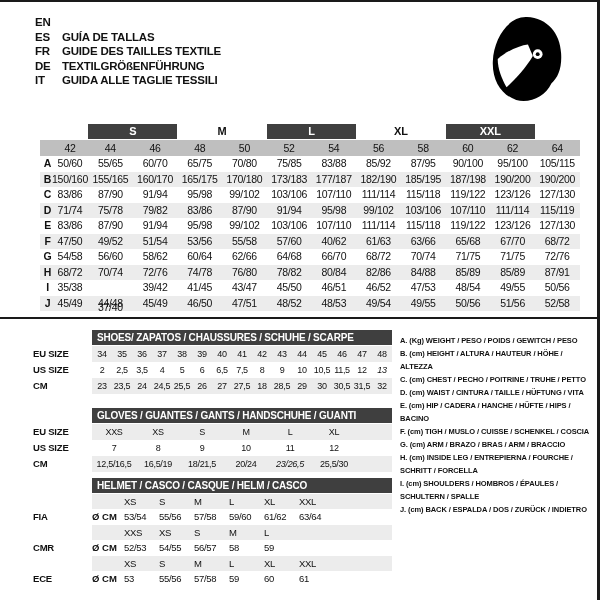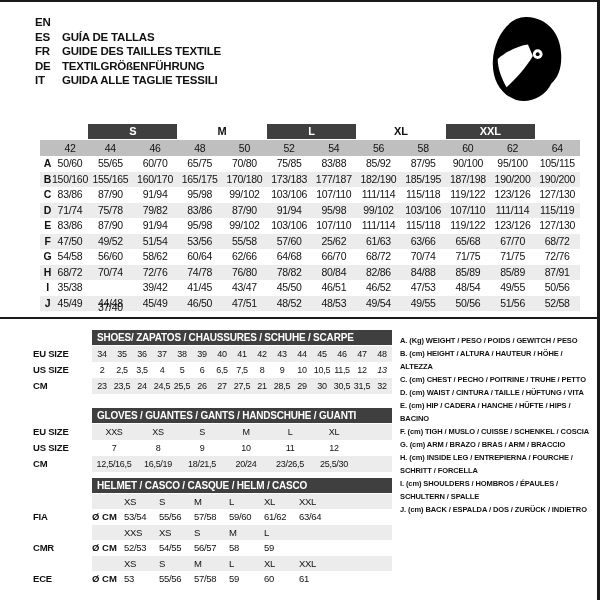--- a/index.html
+++ b/index.html
@@ -195,21 +195,21 @@
         <div class="st-cell" style="width: 44.7px;">127/130</div>
       </div>
       <div class="st-row st-data-row shaded">
         <div class="st-cell st-letter" style="width: 12px;">F</div>
         <div class="st-cell" style="width: 36px;">47/50</div>
         <div class="st-cell" style="width: 44.7px;">49/52</div>
         <div class="st-cell" style="width: 44.7px;">51/54</div>
         <div class="st-cell" style="width: 44.7px;">53/56</div>
         <div class="st-cell" style="width: 44.7px; text-align: center;">55/58</div>
         <div class="st-cell" style="width: 44.7px;">57/60</div>
-        <div class="st-cell" style="width: 44.7px;">25/62</div>
+        <div class="st-cell" style="width: 44.7px;">40/62</div>
         <div class="st-cell" style="width: 44.7px;">61/63</div>
         <div class="st-cell" style="width: 44.7px;">63/66</div>
         <div class="st-cell" style="width: 44.7px;">65/68</div>
         <div class="st-cell" style="width: 44.7px;">67/70</div>
         <div class="st-cell" style="width: 44.7px;">68/72</div>
       </div>
       <div class="st-row st-data-row">
         <div class="st-cell st-letter" style="width: 12px;">G</div>
         <div class="st-cell" style="width: 36px;">54/58</div>
         <div class="st-cell" style="width: 44.7px;">56/60</div>
@@ -318,21 +318,21 @@
           <div class="lt-label" style="width: 59px;">CM</div>
           <div class="lt-band shaded">
             <div class="lt-cell" style="width: 20px;">23</div>
             <div class="lt-cell" style="width: 20px;">23,5</div>
             <div class="lt-cell" style="width: 20px;">24</div>
             <div class="lt-cell" style="width: 20px;">24,5</div>
             <div class="lt-cell" style="width: 20px;">25,5</div>
             <div class="lt-cell" style="width: 20px;">26</div>
             <div class="lt-cell" style="width: 20px;">27</div>
             <div class="lt-cell" style="width: 20px;">27,5</div>
-            <div class="lt-cell" style="width: 20px;">21</div>
+            <div class="lt-cell" style="width: 20px;">18</div>
             <div class="lt-cell" style="width: 20px;">28,5</div>
             <div class="lt-cell" style="width: 20px;">29</div>
             <div class="lt-cell" style="width: 20px;">30</div>
             <div class="lt-cell" style="width: 20px;">30,5</div>
             <div class="lt-cell" style="width: 20px;">31,5</div>
             <div class="lt-cell" style="width: 20px;">32</div>
           </div>
         </div>
       </div>
   </div>
@@ -362,21 +362,21 @@
             <div class="lt-cell" style="width: 44px;">12</div>
           </div>
         </div>
         <div class="lt-row">
           <div class="lt-label" style="width: 59px;">CM</div>
           <div class="lt-band shaded">
             <div class="lt-cell" style="width: 44px;">12,5/16,5</div>
             <div class="lt-cell" style="width: 44px;">16,5/19</div>
             <div class="lt-cell" style="width: 44px;">18/21,5</div>
             <div class="lt-cell" style="width: 44px;">20/24</div>
-            <div class="lt-cell" style="width: 44px;">23/26,5</div>
+            <div class="lt-cell" style="width: 44px; font-style: italic;">23/26,5</div>
             <div class="lt-cell" style="width: 44px;">25,5/30</div>
           </div>
         </div>
       </div>
   </div>
 
   <div class="section" id="helmet-section">
     <div class="bar">HELMET / CASCO / CASQUE / HELM / CASCO</div>
     <div id="helmet-rows">
         <div class="lt-row">

